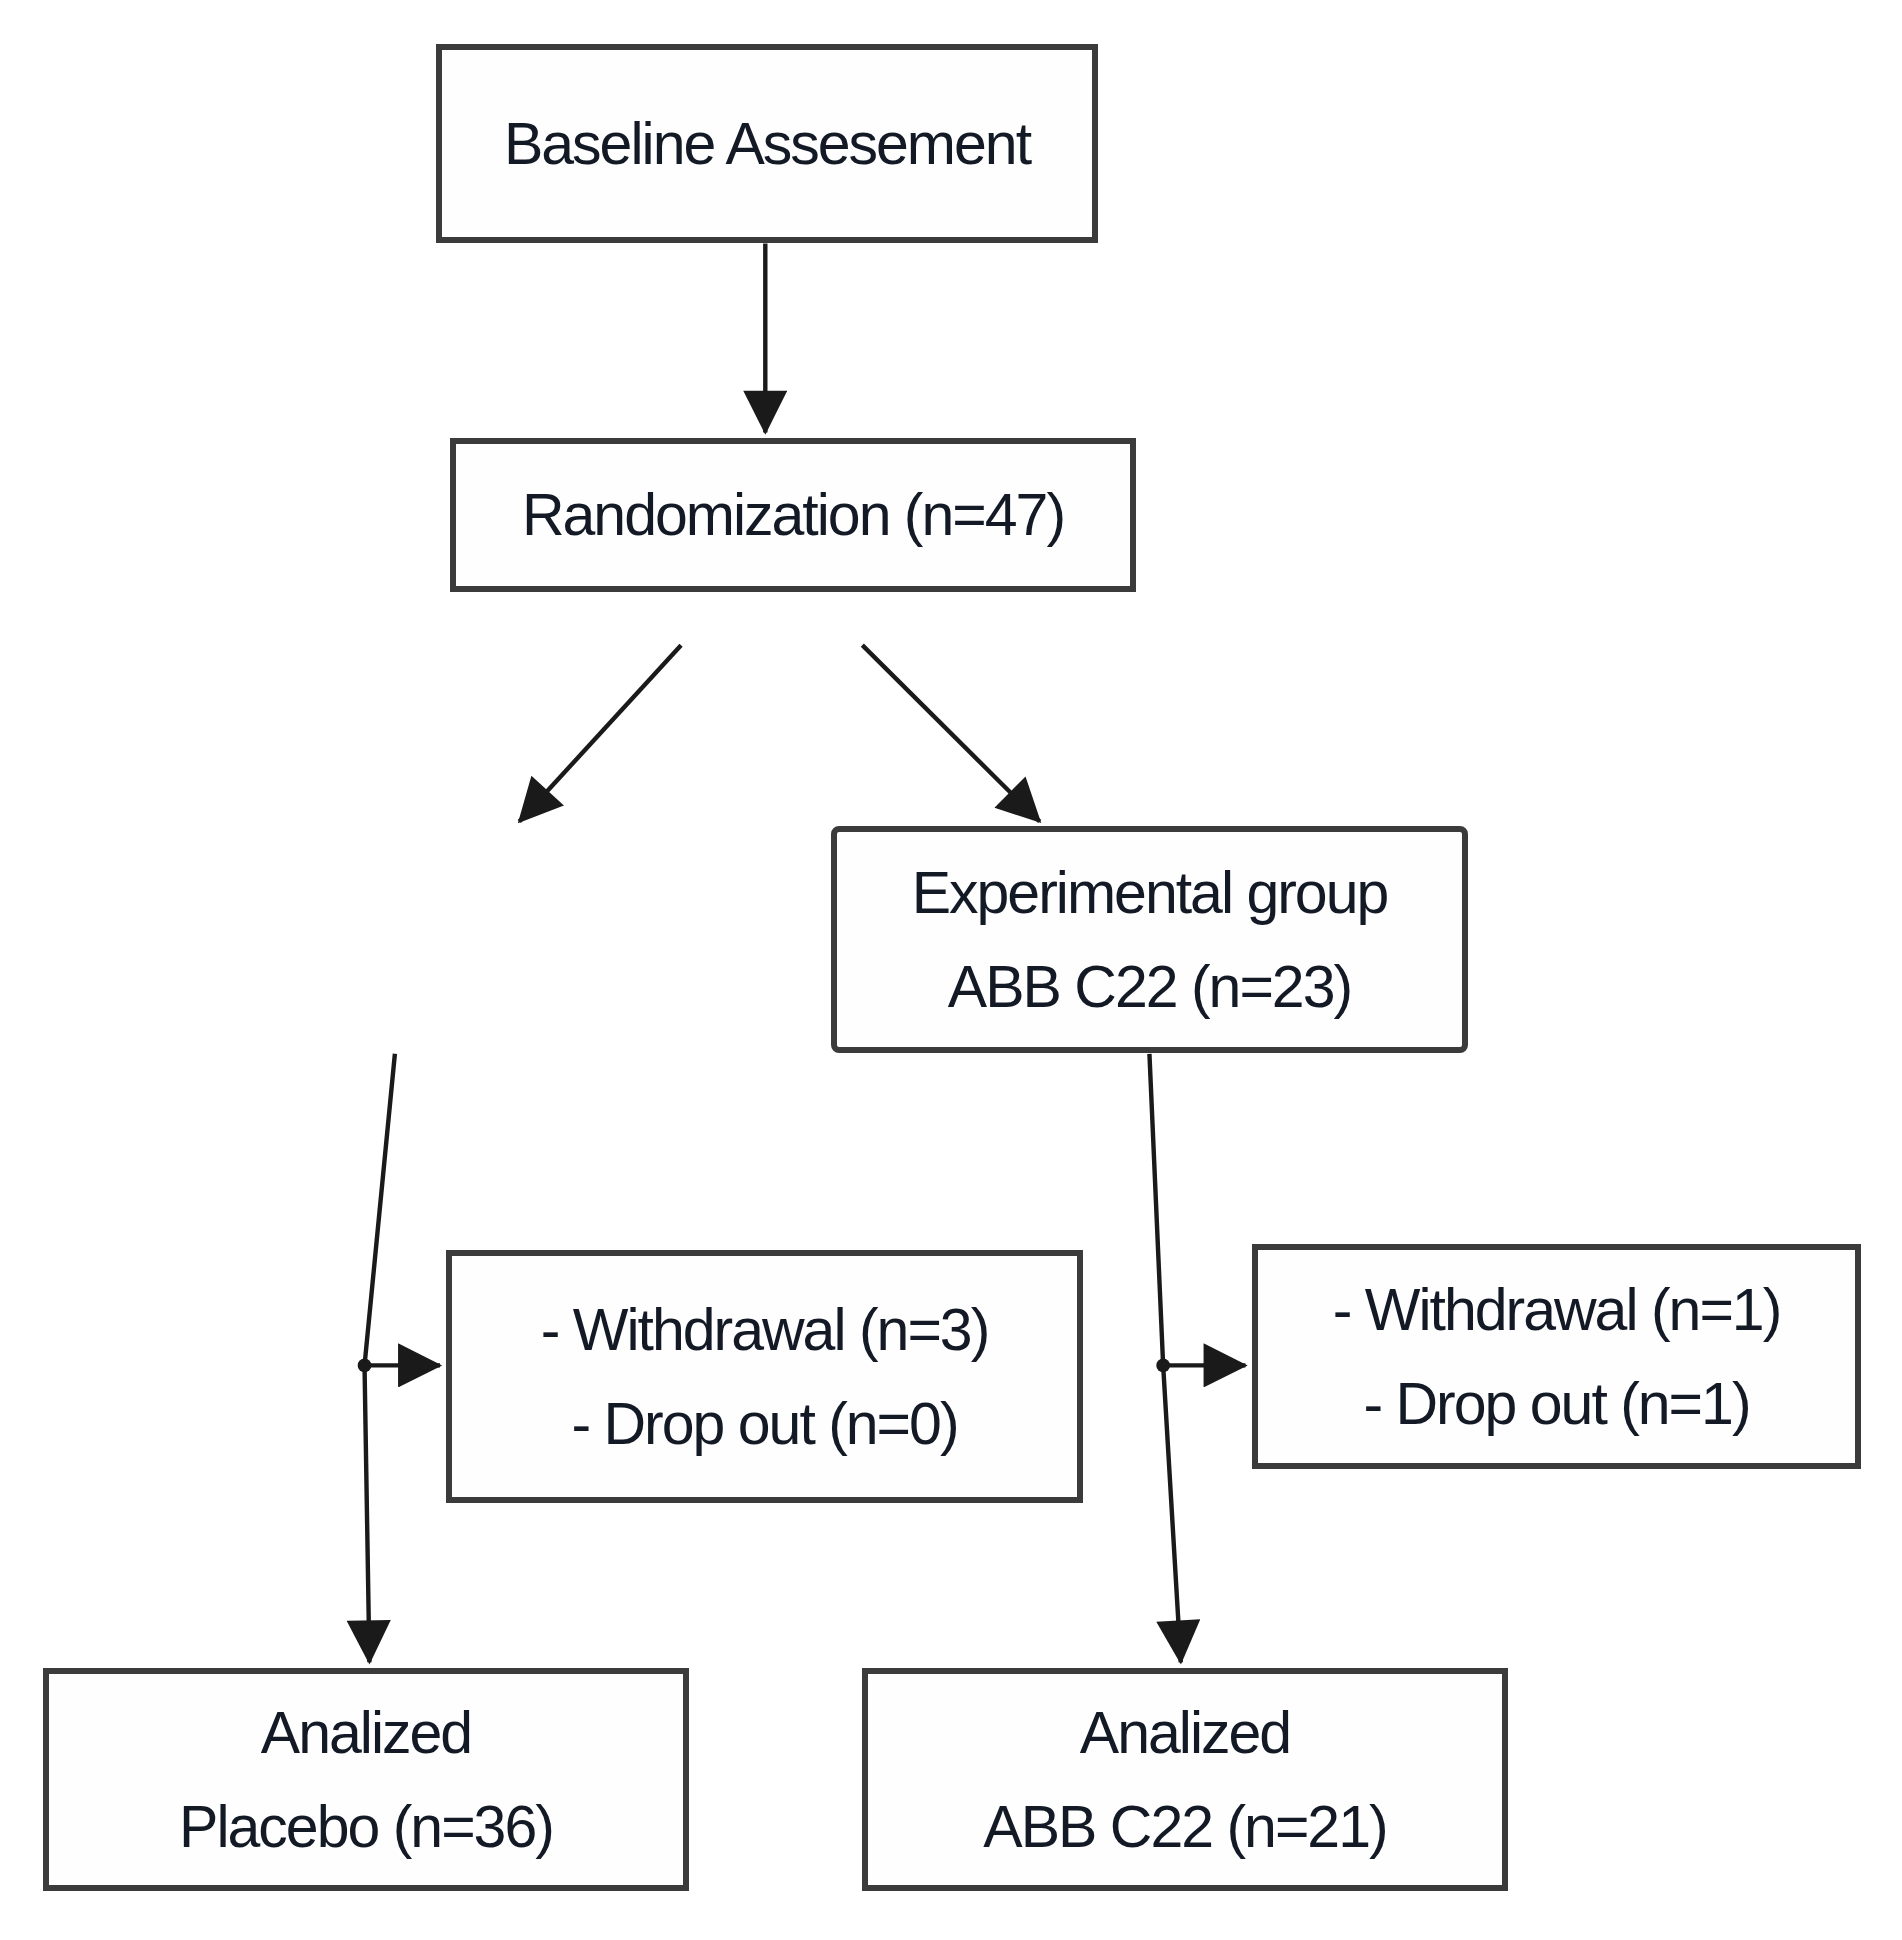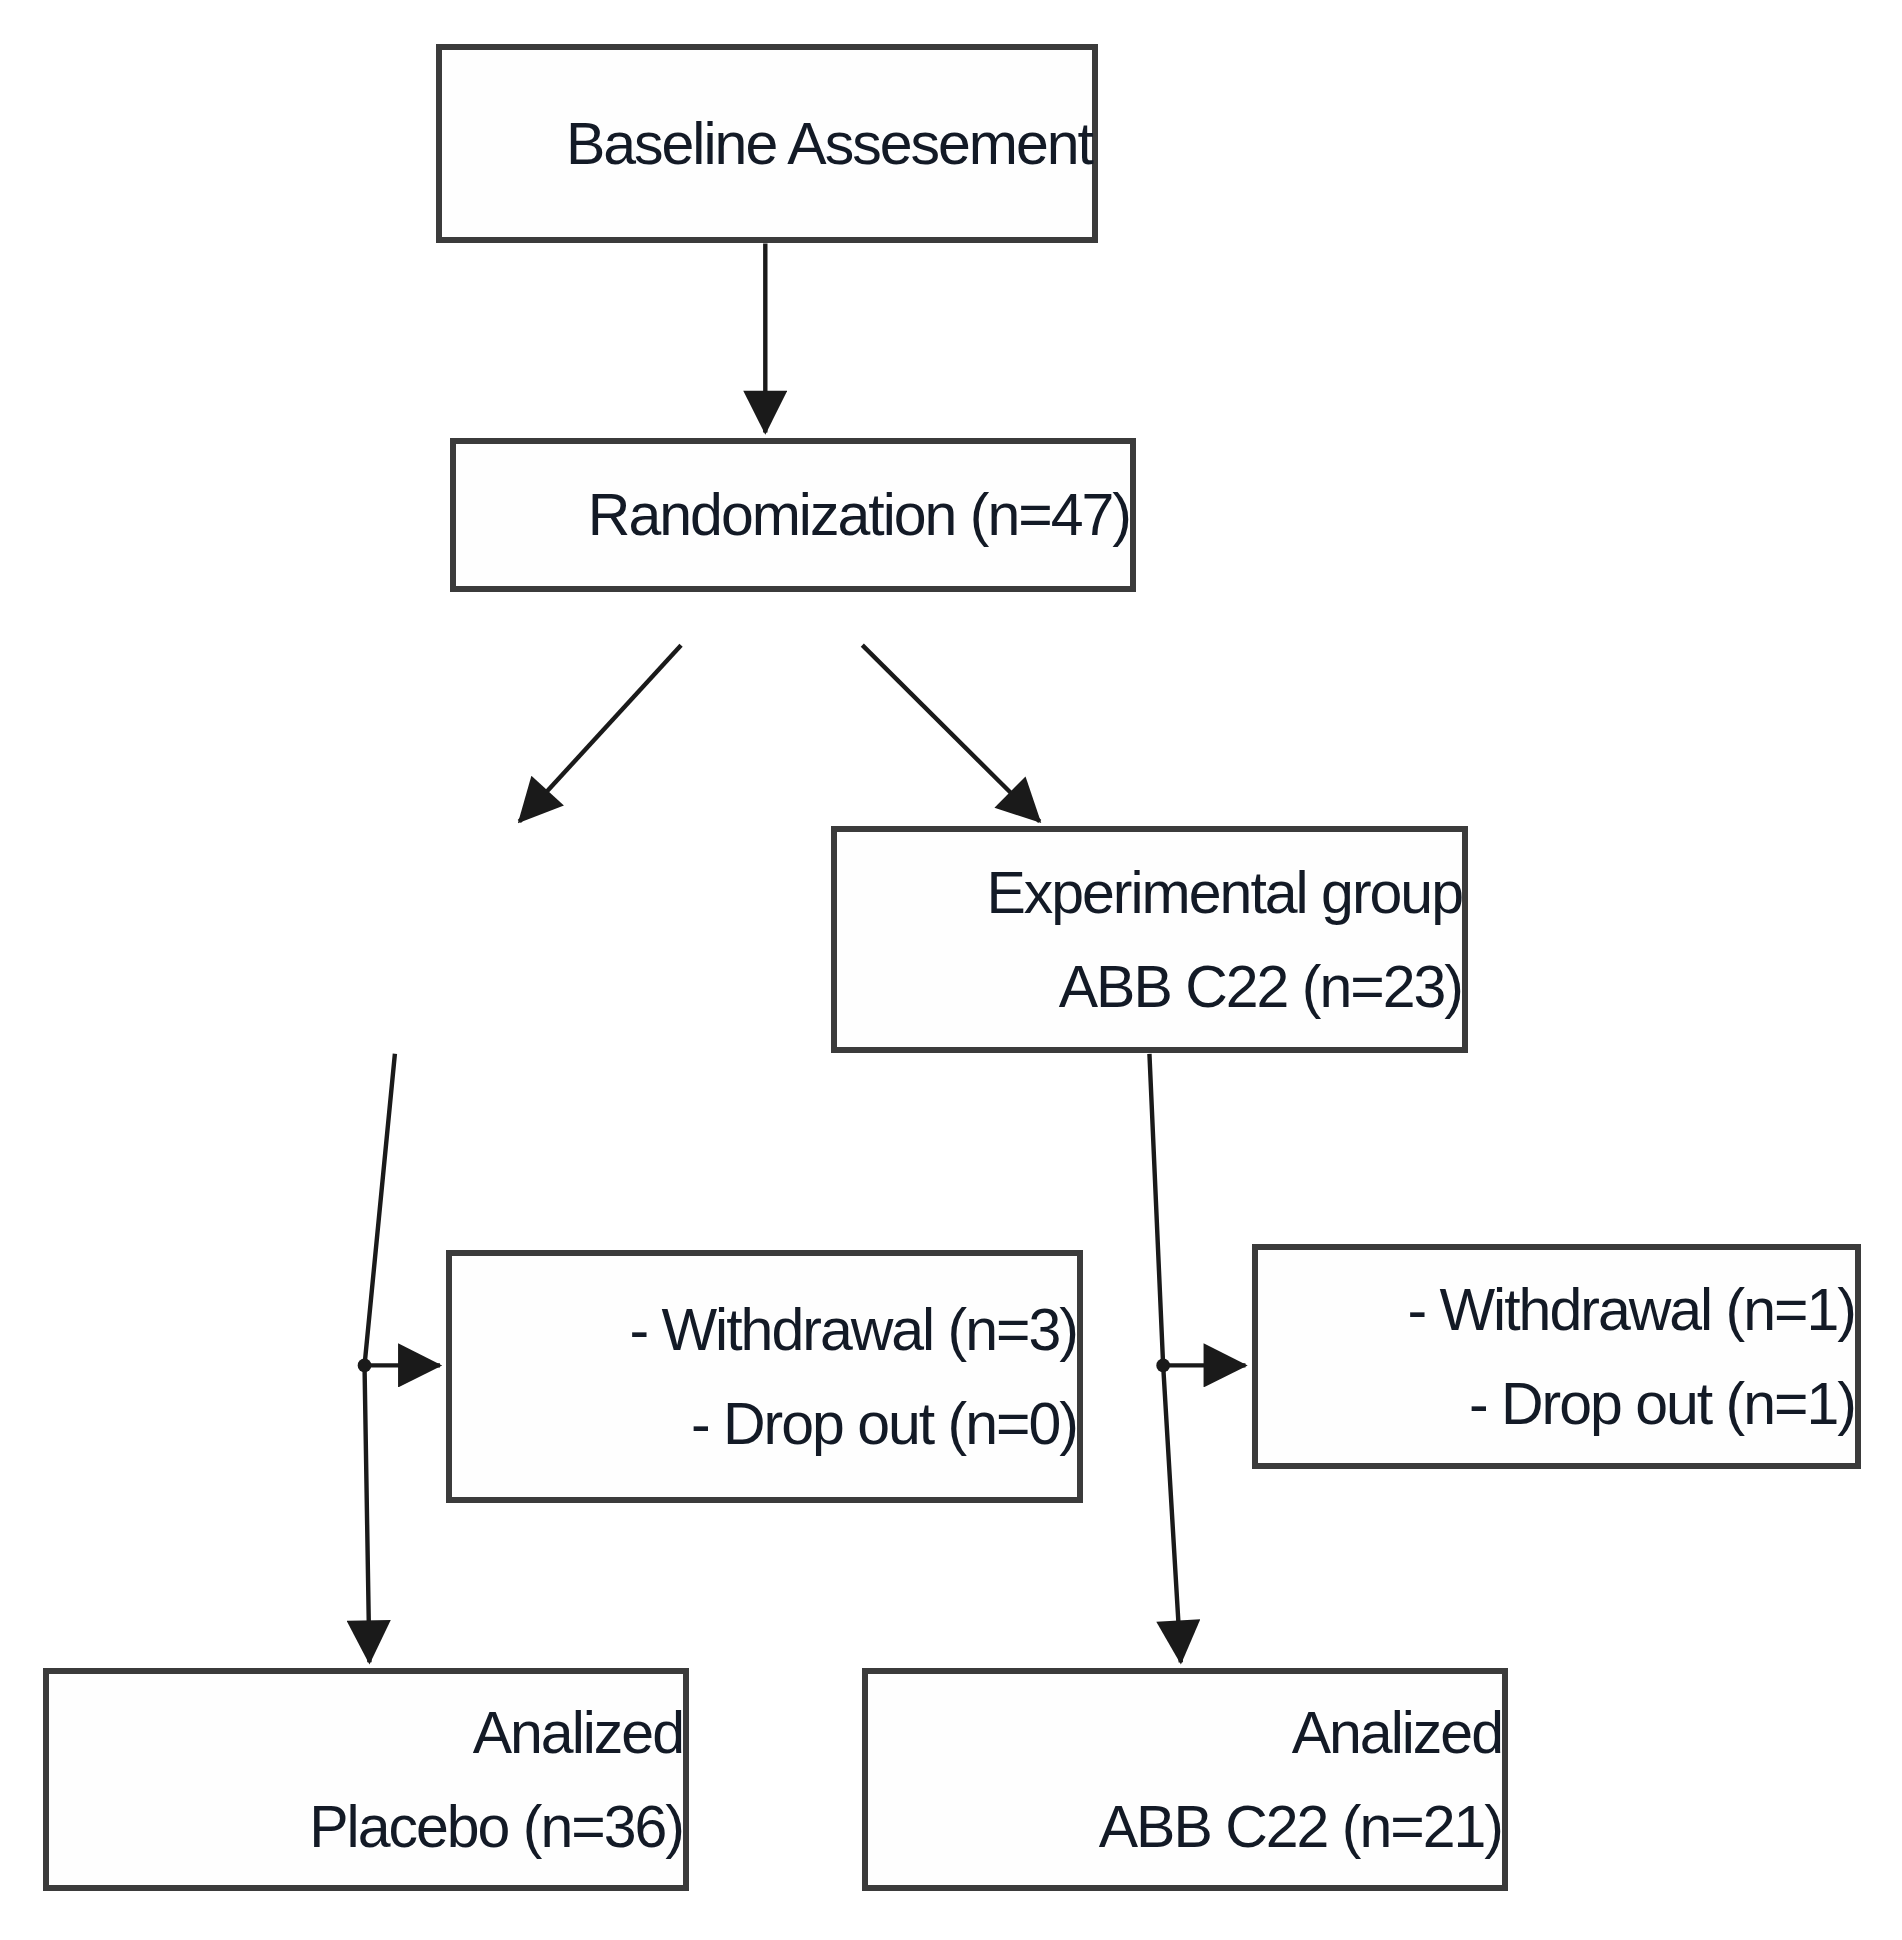--- a/index.html
+++ b/index.html
@@ -25,34 +25,34 @@
   }
   .node {
     position: absolute;
     box-sizing: border-box;
     border: 6.9px solid #3b3b3b;
     background: #fefefe;
     display: flex;
     flex-direction: column;
     align-items: center;
     justify-content: center;
-    text-align: right;
+    text-align: center;
     color: #131a26;
     font-size: 59px;
     letter-spacing: -2px;
     line-height: 94px;
     white-space: nowrap;
   }
   .node .line { width: 100%; }
 
   
   .n-baseline      { left: 436px;  top: 44px;   width: 662px; height: 199px; }
   .n-randomization { left: 450px;  top: 438px;  width: 686px; height: 154px; }
   .n-control       { left: 91px;   top: 826px;  width: 637px; height: 227px; }
-  .n-experimental  { left: 831px;  top: 826px;  width: 637px; height: 227px; }
+  .n-experimental  { left: 831px;  top: 826px;  width: 637px; height: 227px; border-radius: 8px; }
   .n-withdrawal-l  { left: 446px;  top: 1250px; width: 637px; height: 253px; }
   .n-withdrawal-r  { left: 1252px; top: 1244px; width: 609px; height: 225px; }
   .n-analyzed-l    { left: 43px;   top: 1668px; width: 646px; height: 223px; }
   .n-analyzed-r    { left: 862px;  top: 1668px; width: 646px; height: 223px; }
 </style>
 </head>
 <body>
 
 <div class="canvas">
 

